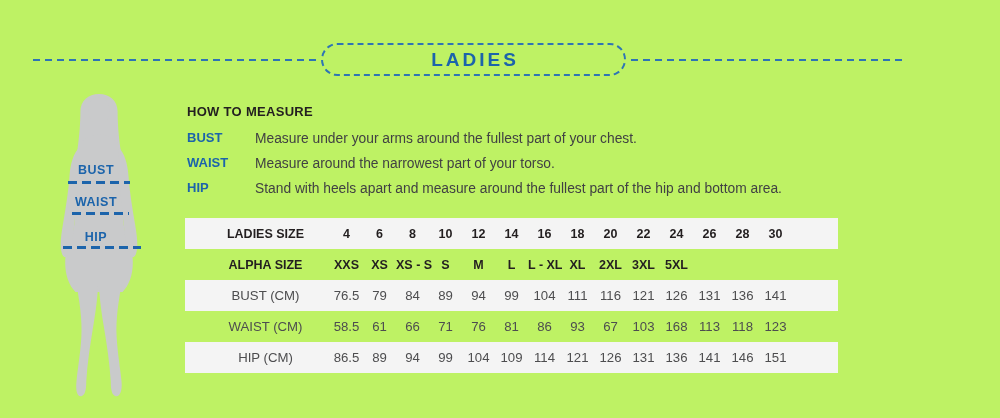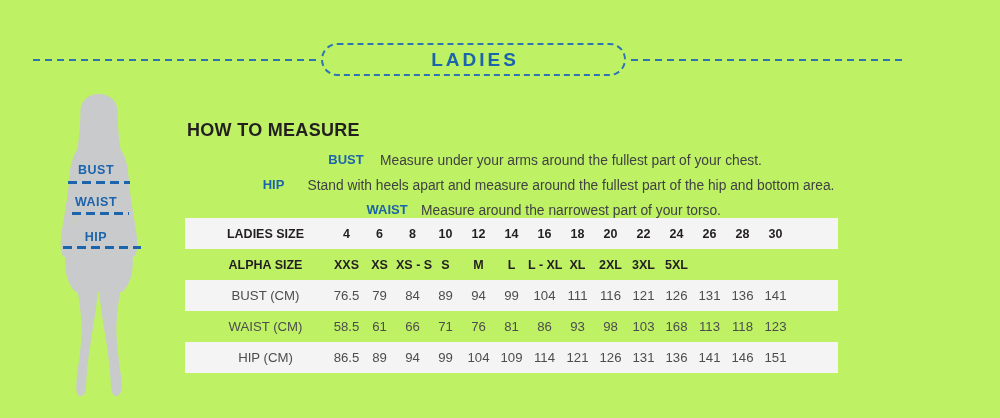--- a/index.html
+++ b/index.html
@@ -71,27 +71,27 @@
       var(--accent-blue) 0, var(--accent-blue) 9px,
       transparent 9px, transparent 14px);
   }
   .fig-line.bust  { top: 88px;  left: 18px; width: 62px; }
   .fig-line.waist { top: 119px; left: 22px; width: 57px; }
   .fig-line.hip   { top: 153px; left: 13px; width: 78px; }
 
   
   .how-to { position: absolute; left: 187px; top: 104px; width: 700px; }
   .how-to-title {
-    margin: 16px 0 7px 0;
-    font-size: 18px;
+    margin: 0 0 7px 0;
+    font-size: 13px;
     font-weight: bold;
     color: var(--heading-black);
     letter-spacing: 0.3px;
   }
-  .measure-row { line-height: 24px; white-space: nowrap; text-align: center; }
+  .measure-row { line-height: 24px; white-space: nowrap; }
   .m-label {
     display: inline-block;
     width: 68px;
     color: var(--accent-blue);
     font-size: 13px;
     font-weight: bold;
     vertical-align: top;
   }
   .m-desc { color: var(--body-text); font-size: 13.8px; }
 
@@ -157,24 +157,24 @@
     <div class="fig-label hip">HIP</div>
     <div class="fig-line  hip"></div>
   </div>
 
   <section class="how-to">
     <h2 class="how-to-title">HOW TO MEASURE</h2>
     <div class="measure-row">
       <span class="m-label">BUST</span><span class="m-desc">Measure under your arms around the fullest part of your chest.</span>
     </div>
     <div class="measure-row">
+      <span class="m-label">WAIST</span><span class="m-desc">Measure around the narrowest part of your torso.</span>
+    </div>
+    <div class="measure-row">
       <span class="m-label">HIP</span><span class="m-desc">Stand with heels apart and measure around the fullest part of the hip and bottom area.</span>
-    </div>
-    <div class="measure-row">
-      <span class="m-label">WAIST</span><span class="m-desc">Measure around the narrowest part of your torso.</span>
     </div>
   </section>
 
   <table class="size-table">
     <tbody id="size-table-body">
         <tr class="header-row shaded">
           <td class="row-label">LADIES SIZE</td>
           <td class="val">4</td>
           <td class="val">6</td>
           <td class="val">8</td>
@@ -230,21 +230,21 @@
         <tr class="data-row">
           <td class="row-label">WAIST (CM)</td>
           <td class="val">58.5</td>
           <td class="val">61</td>
           <td class="val">66</td>
           <td class="val">71</td>
           <td class="val">76</td>
           <td class="val">81</td>
           <td class="val">86</td>
           <td class="val">93</td>
-          <td class="val">98</td>
+          <td class="val">67</td>
           <td class="val">103</td>
           <td class="val">168</td>
           <td class="val">113</td>
           <td class="val">118</td>
           <td class="val">123</td>
           <td class="filler"></td>
         </tr>
         <tr class="data-row shaded">
           <td class="row-label">HIP (CM)</td>
           <td class="val">86.5</td>

